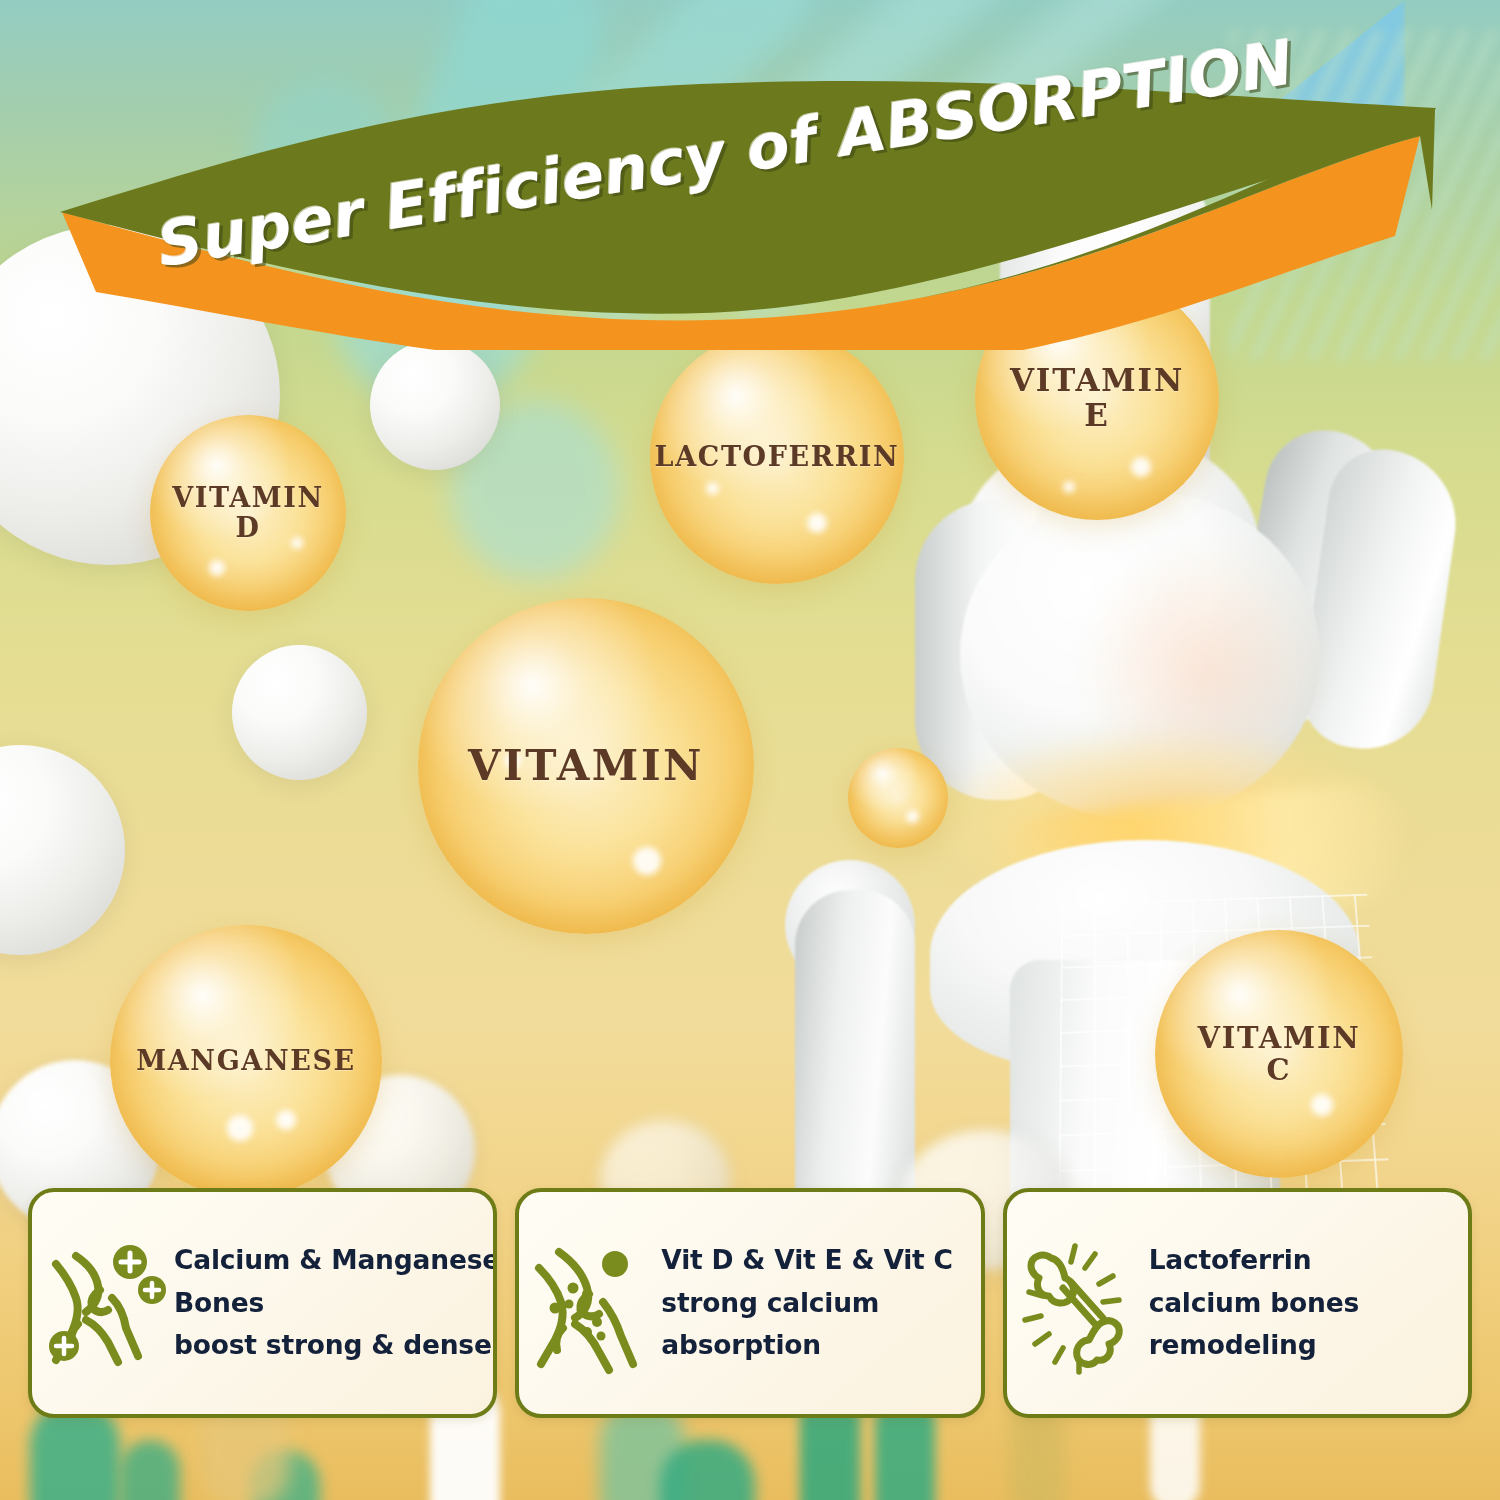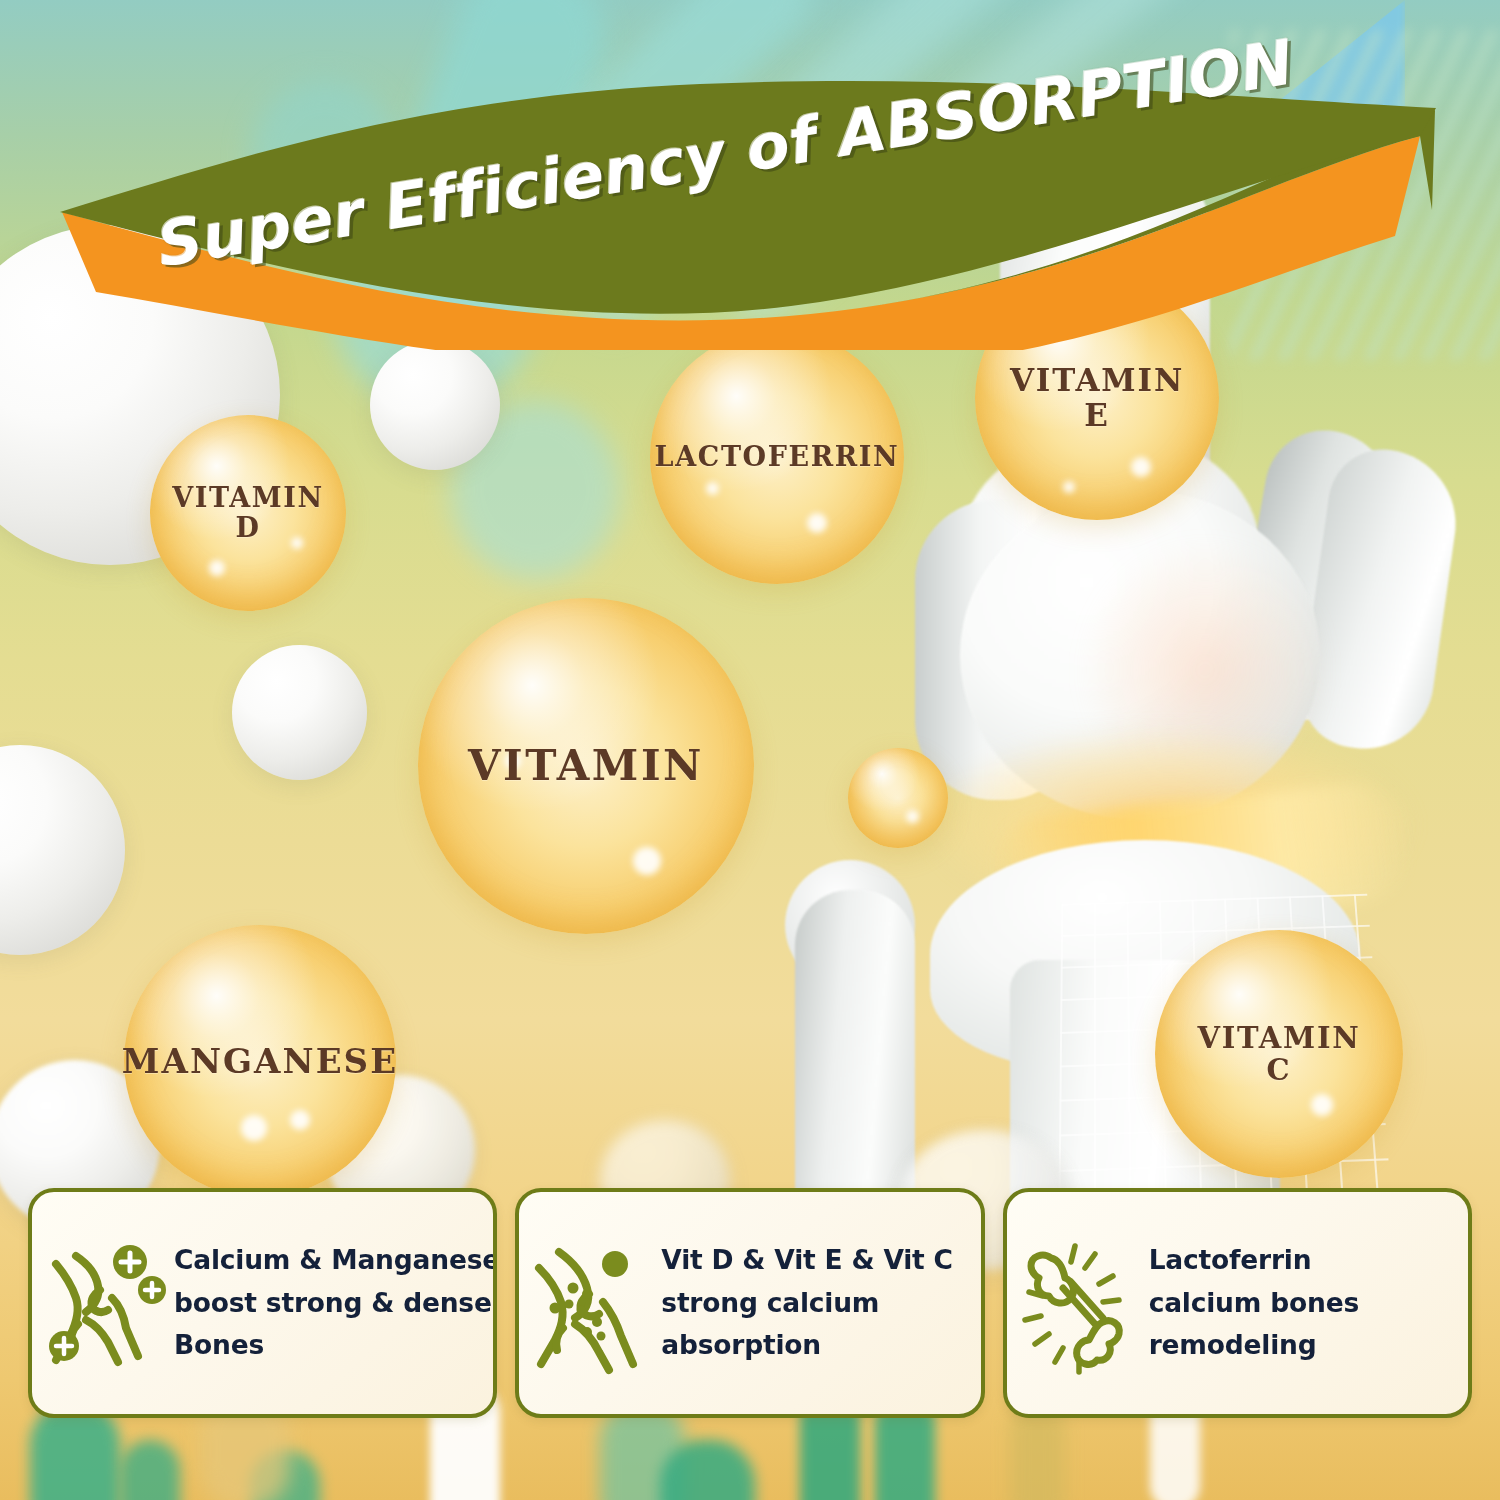--- a/index.html
+++ b/index.html
@@ -141,21 +141,21 @@
       radial-gradient(circle at 50% 50%, #fdf0c9 0%, #fbe39c 34%, #f7ce6e 62%, #f0bd4e 82%, #e9a93a 100%);
     box-shadow:inset 0 -14px 28px rgba(230,160,40,.35), 0 8px 26px rgba(200,150,40,.20);
   }
   .bubble .dot{position:absolute;border-radius:50%;background:rgba(255,255,255,.9);filter:blur(3px);}
   .bubble .lbl{position:relative;z-index:2;padding:0 6px;}
 
   #bD{left:150px;top:415px;width:196px;height:196px;font-size:27px;}
   #bLF{left:650px;top:330px;width:254px;height:254px;font-size:27px;}
   #bE{left:975px;top:276px;width:244px;height:244px;font-size:31px;}
   #bCa{left:418px;top:598px;width:336px;height:336px;font-size:42px;}
-  #bMn{left:124px;top:925px;width:272px;height:272px;font-size:34px;}
+  #bMn{left:110px;top:925px;width:272px;height:272px;font-size:27px;}
   #bVC{left:1155px;top:930px;width:248px;height:248px;font-size:29px;}
   #bSmall{left:848px;top:748px;width:100px;height:100px;}
 
   
   #ribbon{position:absolute;left:0;top:40px;width:1500px;height:310px;}
 
   #title{
     position:absolute;left:150px;top:108px;width:1260px;
     color:#ffffff;
     font-family:"DejaVu Sans", sans-serif;
@@ -344,22 +344,22 @@
             <path d="M88,25 L88,43 M79,34 L97,34" stroke="#ffffff" stroke-width="5" stroke-linecap="round"></path>
             <circle cx="110" cy="62" r="14" fill="#7b8c1e"></circle>
             <path d="M110,55 L110,69 M103,62 L117,62" stroke="#ffffff" stroke-width="4.5" stroke-linecap="round"></path>
             <circle cx="22" cy="118" r="15" fill="#7b8c1e"></circle>
             <path d="M22,110 L22,126 M14,118 L30,118" stroke="#ffffff" stroke-width="4.5" stroke-linecap="round"></path>
           </g>
         </svg>
       </div>
       <div class="cardText">
         <div>Calcium &amp; Manganese</div>
+        <div>Bones</div>
         <div>boost strong &amp; dense</div>
-        <div>Bones</div>
       </div>
     </div>
 
     <div class="card">
 
       <div class="cardIcon">
         <svg viewBox="0 0 132 150" width="132" height="150">
           <g fill="none" stroke="#7b8c1e" stroke-width="8" stroke-linecap="round" stroke-linejoin="round">
             <path d="M10,40 C22,52 28,62 32,74 C36,88 32,100 26,112 L12,136"></path>
             <path d="M30,24 C44,34 54,46 58,60 C62,74 56,84 46,90"></path>

